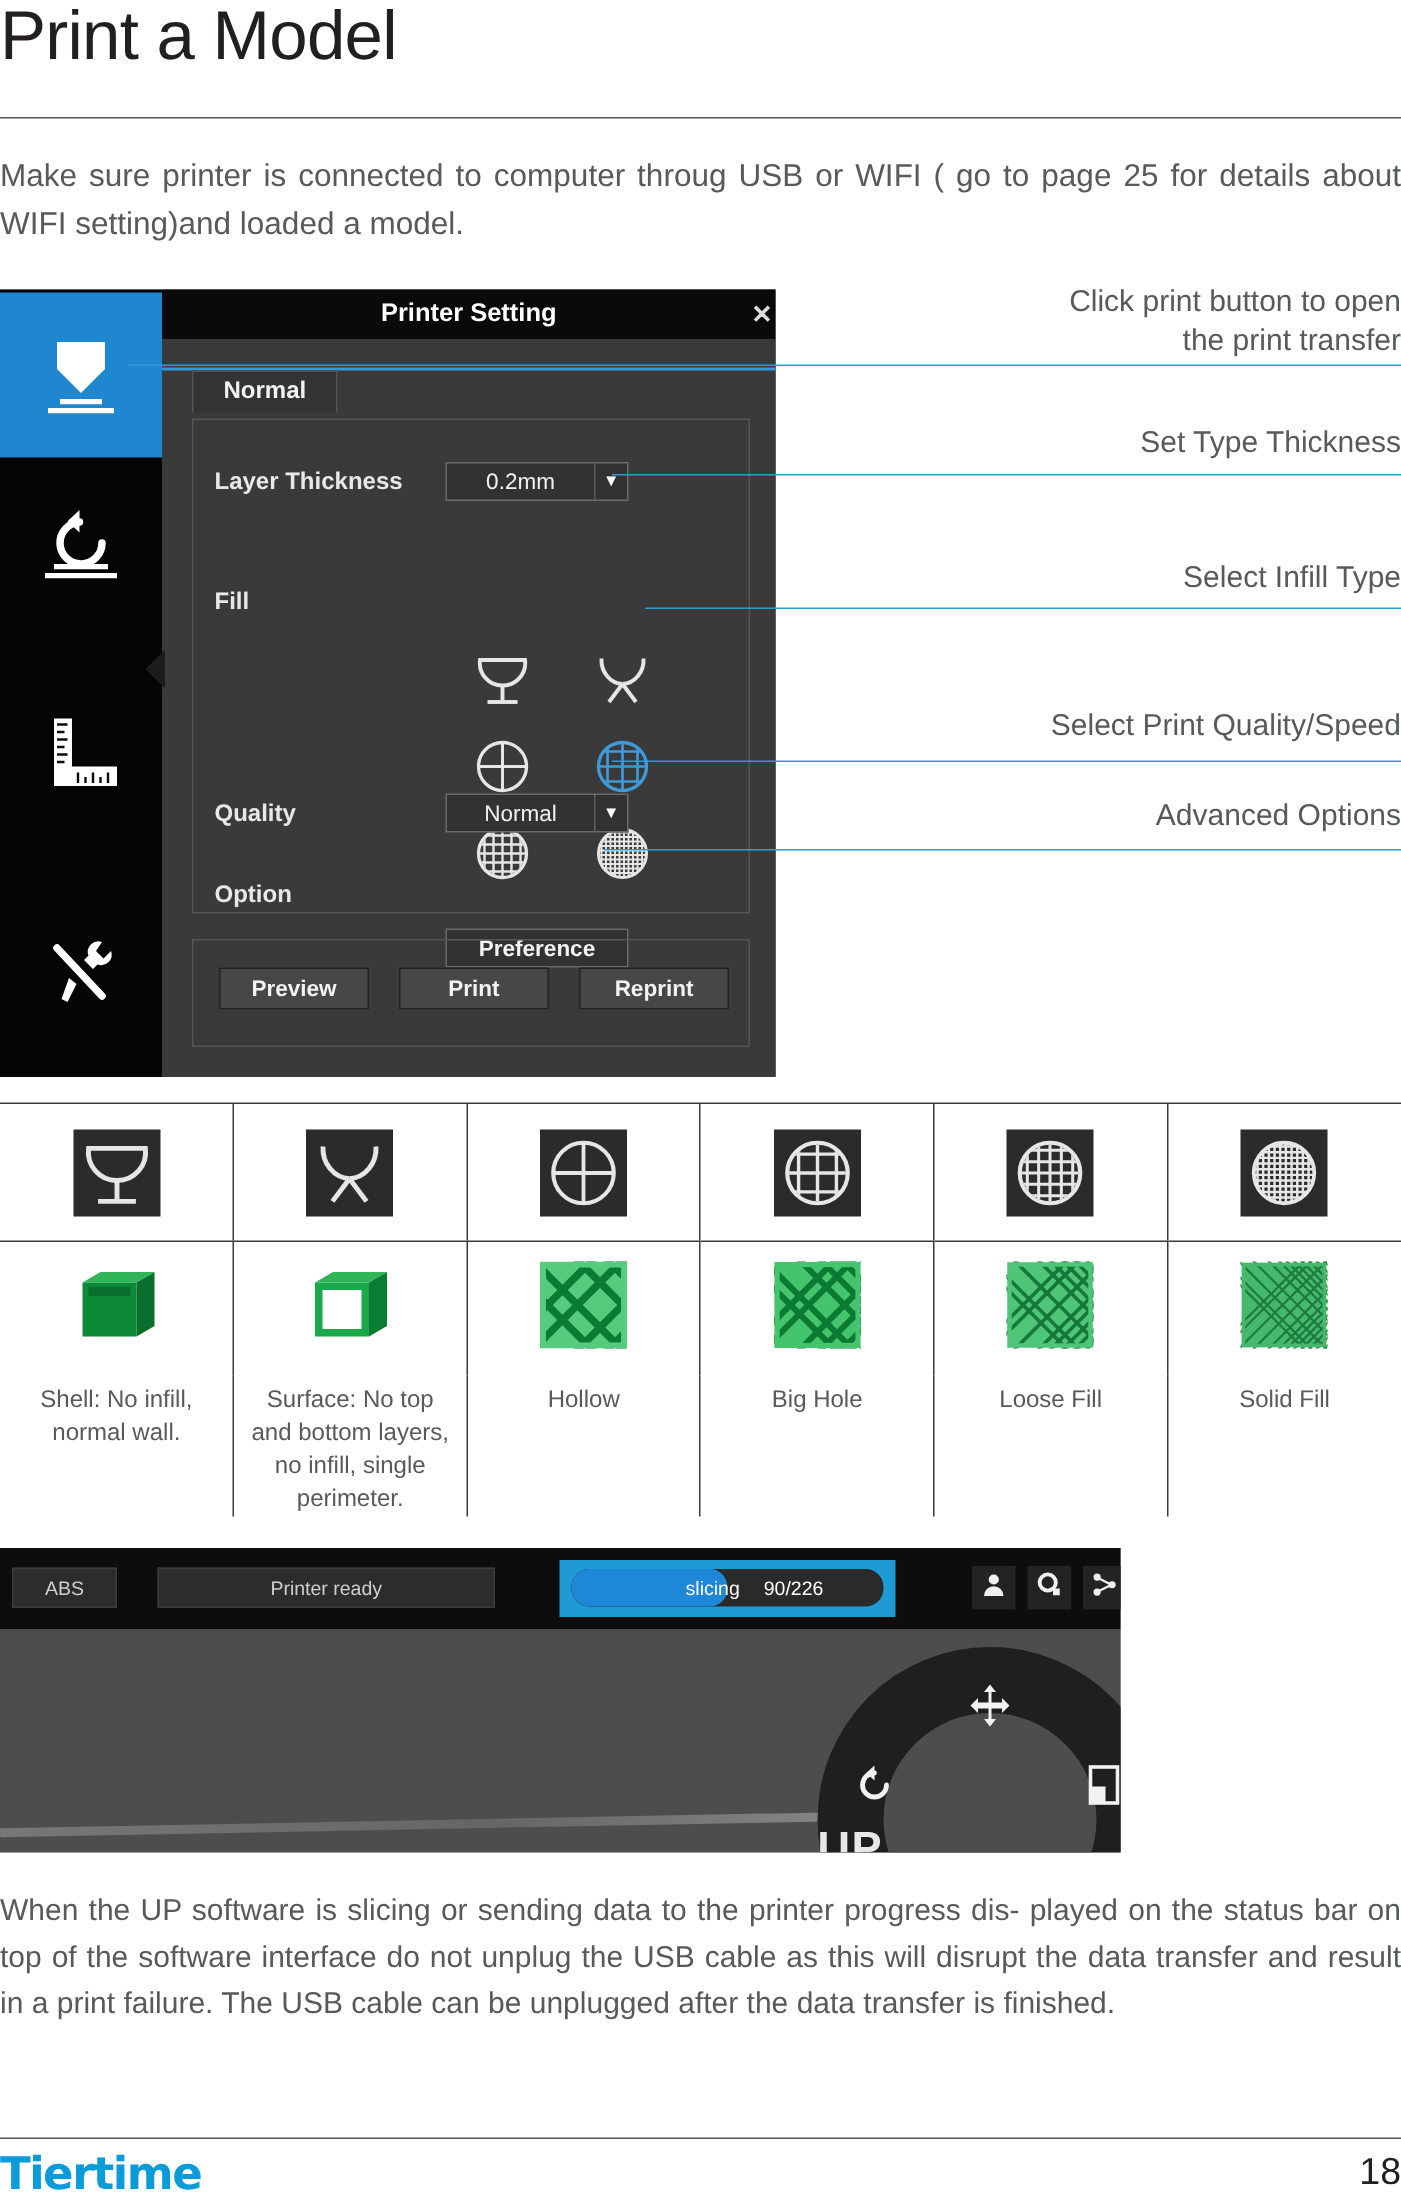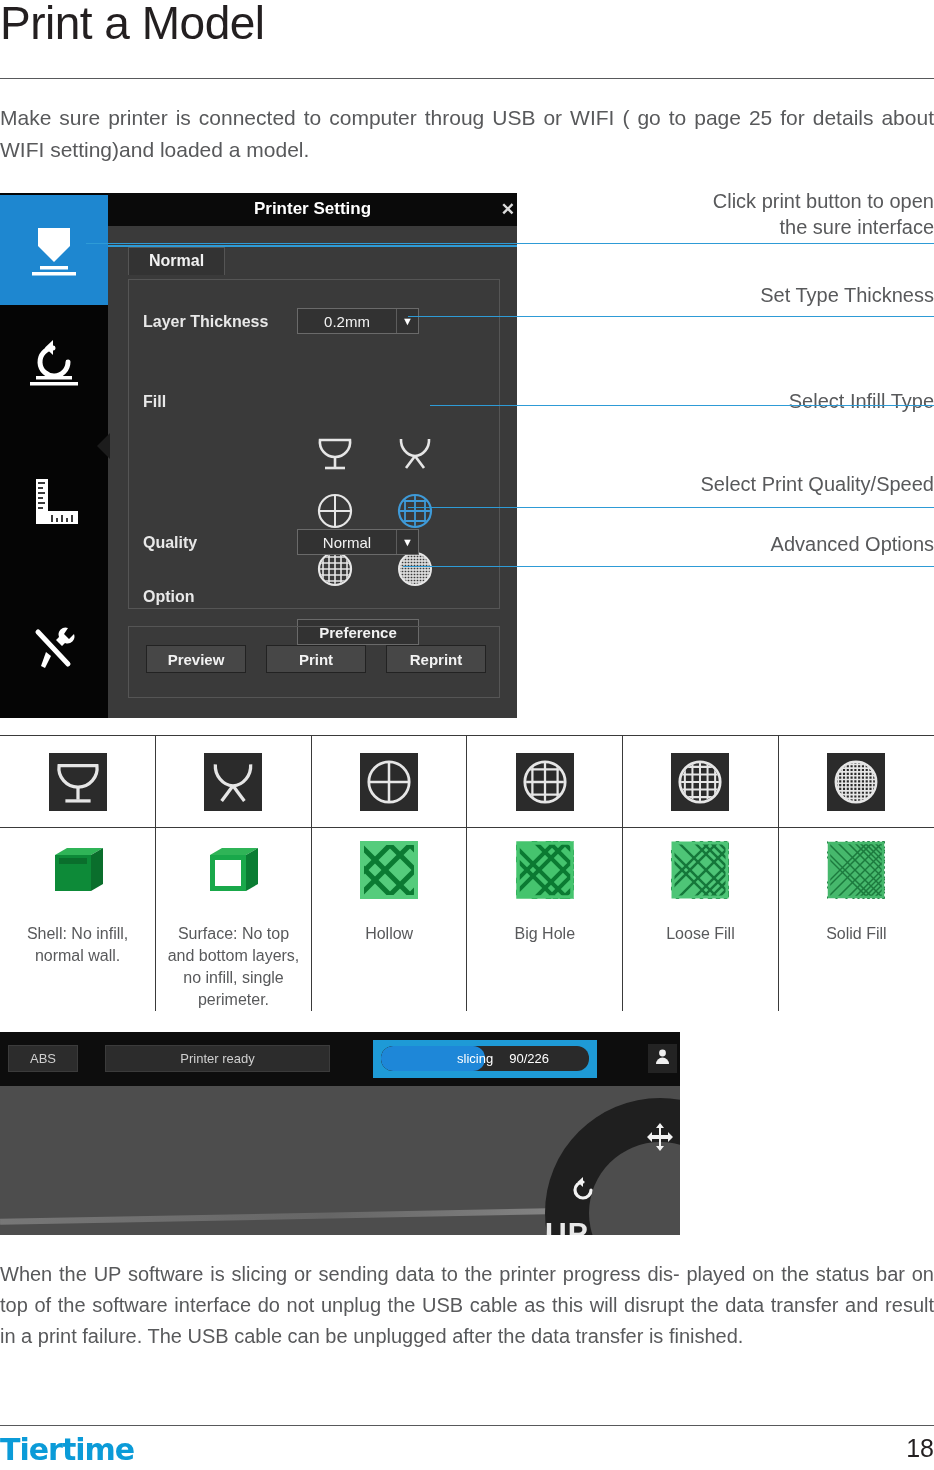--- a/index.html
+++ b/index.html
@@ -148,21 +148,21 @@
   }
   .icon-tile svg { display: block; }
   .cube { margin-top: 13px; display: inline-block; }
   .fill-caption {
     font-size: 16px; line-height: 22px; color: #58595b;
     padding: 6px 10px 0 10px;
   }
 
   
   .shot2 {
-    position: absolute; left: 0; top: 1032px; width: 680px; height: 203px;
+    position: absolute; left: 0; top: 1032px; width: 747px; height: 203px;
     overflow: hidden; background: #737373;
   }
   .sb {
     position: absolute; left: 0; top: 0; width: 819px; height: 54px;
     background: #0d0d0d;
   }
   .sb-chip {
     position: absolute; top: 13px; height: 27px;
     background: #2c2c2c; border: 1px solid #3b3b3b;
     color: #cfcfcf; font-size: 13px;
@@ -449,28 +449,28 @@
           <div class="dlg-btn" style="left:257px; width:100px;">Reprint</div>
         </div>
       </div>
     </div>
 
     <div class="pointer-tri"></div>
   </div>
 
   <div class="callout-label" style="top:188px;">
     <div>Click print button to open</div>
-    <div>the sure interface</div>
+    <div>the print transfer</div>
   </div>
   <div class="callout-line" style="left:86px; top:243px; width:848px;"></div>
 
   <div class="callout-label" style="top:282px;">Set Type Thickness</div>
   <div class="callout-line" style="left:408px; top:316px; width:526px;"></div>
 
-  <div class="callout-label" style="top:388px;margin-left:32px;">Select Infill Type</div>
+  <div class="callout-label" style="top:372px;margin-left:32px;">Select Infill Type</div>
   <div class="callout-line" style="left:430px; top:405px; width:504px;"></div>
 
   <div class="callout-label" style="top:471px;">Select Print Quality/Speed</div>
   <div class="callout-line" style="left:408px; top:507px; width:526px;"></div>
 
   <div class="callout-label" style="top:531px;">Advanced Options</div>
   <div class="callout-line" style="left:403px; top:566px; width:531px;"></div>
 
   <div class="ftable">
     <table>

